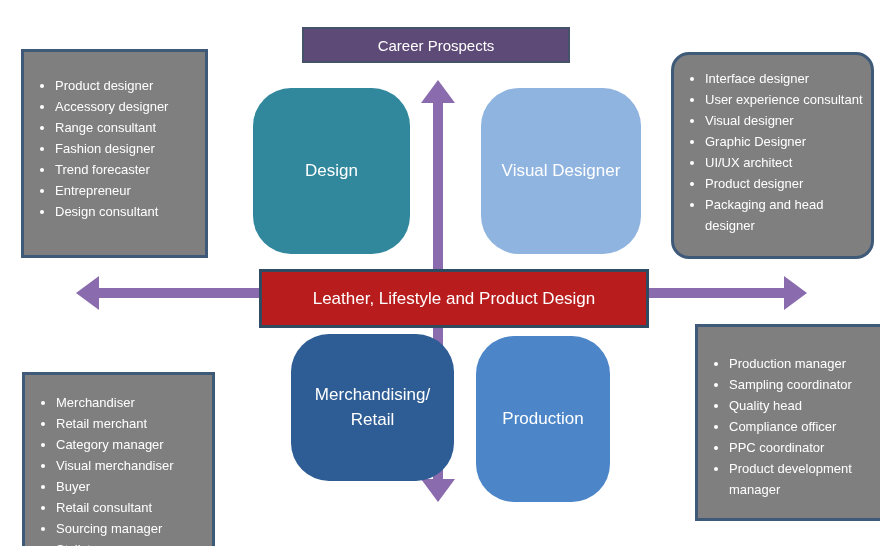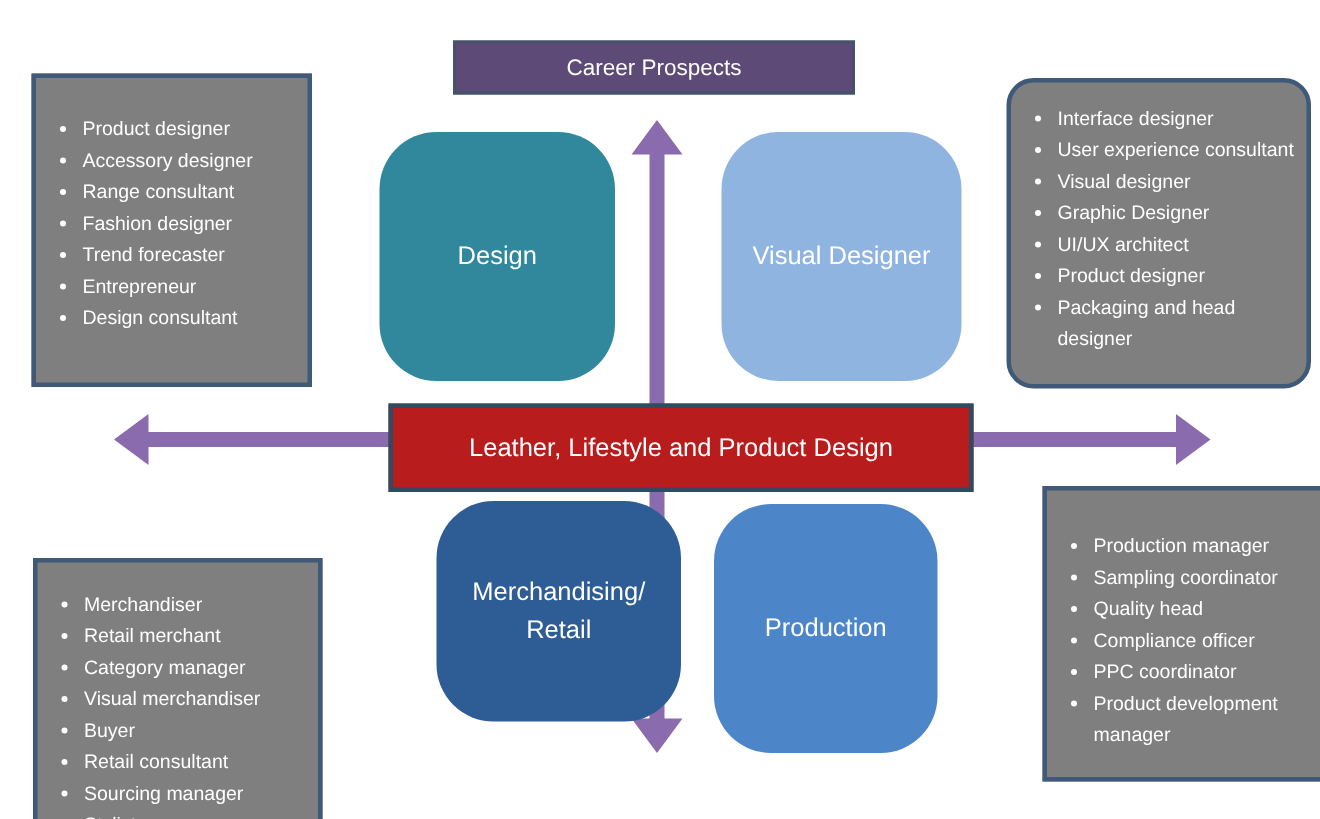--- a/index.html
+++ b/index.html
@@ -46,21 +46,21 @@
   .node {
     position: absolute; z-index: 2;
     border-radius: 38px;
     color: #ffffff; font-size: 17px;
     display: flex; align-items: center; justify-content: center;
     text-align: center; white-space: pre-line;
   }
   .node-design     { left: 253px; top: 88px;  width: 157px; height: 166px; background: #31879c; }
   .node-visual     { left: 481px; top: 88px;  width: 160px; height: 166px; background: #90b4e0; }
   .node-merch      { left: 247px; top: 334px; width: 163px; height: 147px; background: #2e5c94; line-height: 1.45; margin-left: 44px; }
-  .node-production { left: 476px; top: 336px; width: 149px; height: 166px; background: #4c86c8; }
+  .node-production { left: 476px; top: 336px; width: 134px; height: 166px; background: #4c86c8; }
 
   
   .list-box {
     position: absolute; z-index: 2;
     background: #7f7f7f; border: 3px solid #3e5a78;
     color: #ffffff;
   }
   .list-box ul {
     list-style: disc outside;
     margin: 0; padding: 0 4px 0 31px;

